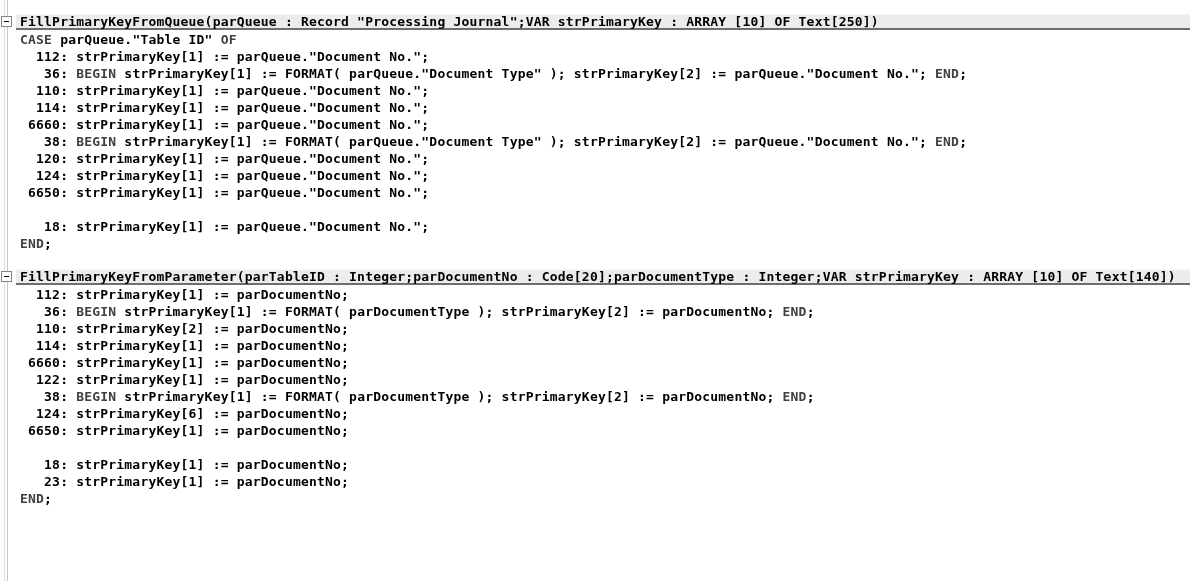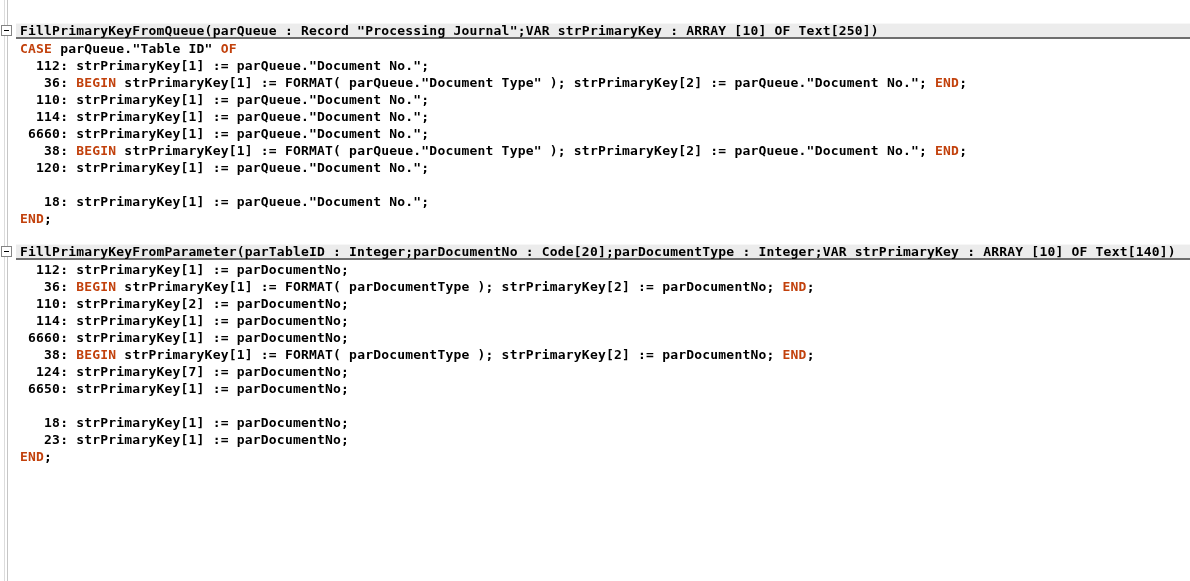--- a/index.html
+++ b/index.html
@@ -10,21 +10,21 @@
     overflow: hidden;
     font-family: "DejaVu Sans Mono", "Liberation Mono", monospace;
   }
   #editor {
     position: relative;
     width: 1190px; height: 581px;
     font-size: 13px;
     font-weight: bold;
     letter-spacing: 0.2px;
     color: #000;
-    padding-top: 23px;
+    padding-top: 14px;
   }
   .gutter-line { position: absolute; top: 0; bottom: 0; width: 1px; z-index: 0; }
   .gutter-line.l1 { left: 4px;  background: #dcdcdc; }
   .gutter-line.l2 { left: 7px;  background: #c6c6c6; }
 
   .fn-header {
     position: relative;
     height: 17px;
     line-height: 17px;
     white-space: pre;
@@ -62,51 +62,54 @@
     background: #000000;
   }
   .code-line {
     height: 17px;
     line-height: 17px;
     padding-left: 20px;
     white-space: pre;
     position: relative;
     z-index: 1;
   }
-  .k { color: #c2410c; }
+  .k { color: #404040; }
   .blank { height: 17px; }
 </style>
 </head>
 <body>
 
 <div id="editor">
   <div class="gutter-line l1"></div>
   <div class="gutter-line l2"></div>
   <div id="functions-container">
       <div class="fn-header"><div class="fn-band"></div><div class="collapse-box"><div class="minus"></div></div><span class="fn-sig">FillPrimaryKeyFromQueue(parQueue : Record "Processing Journal";VAR strPrimaryKey : ARRAY [10] OF Text[250])</span></div>
       <div class="code-line"><span class="k">CASE</span><span> parQueue."Table ID" </span><span class="k">OF</span></div>
       <div class="code-line"><span>  112: strPrimaryKey[1] := parQueue."Document No.";</span></div>
       <div class="code-line"><span>   36: </span><span class="k">BEGIN</span><span> strPrimaryKey[1] := FORMAT( parQueue."Document Type" ); strPrimaryKey[2] := parQueue."Document No."; </span><span class="k">END</span><span>;</span></div>
       <div class="code-line"><span>  110: strPrimaryKey[1] := parQueue."Document No.";</span></div>
       <div class="code-line"><span>  114: strPrimaryKey[1] := parQueue."Document No.";</span></div>
       <div class="code-line"><span> 6660: strPrimaryKey[1] := parQueue."Document No.";</span></div>
       <div class="code-line"><span>   38: </span><span class="k">BEGIN</span><span> strPrimaryKey[1] := FORMAT( parQueue."Document Type" ); strPrimaryKey[2] := parQueue."Document No."; </span><span class="k">END</span><span>;</span></div>
       <div class="code-line"><span>  120: strPrimaryKey[1] := parQueue."Document No.";</span></div>
+      <div class="code-line"><span>  124: strPrimaryKey[1] := parQueue."Document No.";</span></div>
+      <div class="code-line"><span> 6650: strPrimaryKey[1] := parQueue."Document No.";</span></div>
       <div class="blank"></div>
       <div class="code-line"><span>   18: strPrimaryKey[1] := parQueue."Document No.";</span></div>
       <div class="code-line"><span class="k">END</span><span>;</span></div>
       <div class="blank"></div>
       <div class="fn-header"><div class="fn-band"></div><div class="collapse-box"><div class="minus"></div></div><span class="fn-sig">FillPrimaryKeyFromParameter(parTableID : Integer;parDocumentNo : Code[20];parDocumentType : Integer;VAR strPrimaryKey : ARRAY [10] OF Text[140])</span></div>
       <div class="code-line"><span>  112: strPrimaryKey[1] := parDocumentNo;</span></div>
       <div class="code-line"><span>   36: </span><span class="k">BEGIN</span><span> strPrimaryKey[1] := FORMAT( parDocumentType ); strPrimaryKey[2] := parDocumentNo; </span><span class="k">END</span><span>;</span></div>
       <div class="code-line"><span>  110: strPrimaryKey[2] := parDocumentNo;</span></div>
       <div class="code-line"><span>  114: strPrimaryKey[1] := parDocumentNo;</span></div>
       <div class="code-line"><span> 6660: strPrimaryKey[1] := parDocumentNo;</span></div>
+      <div class="code-line"><span>  122: strPrimaryKey[1] := parDocumentNo;</span></div>
       <div class="code-line"><span>   38: </span><span class="k">BEGIN</span><span> strPrimaryKey[1] := FORMAT( parDocumentType ); strPrimaryKey[2] := parDocumentNo; </span><span class="k">END</span><span>;</span></div>
-      <div class="code-line"><span>  124: strPrimaryKey[7] := parDocumentNo;</span></div>
+      <div class="code-line"><span>  124: strPrimaryKey[6] := parDocumentNo;</span></div>
       <div class="code-line"><span> 6650: strPrimaryKey[1] := parDocumentNo;</span></div>
       <div class="blank"></div>
       <div class="code-line"><span>   18: strPrimaryKey[1] := parDocumentNo;</span></div>
       <div class="code-line"><span>   23: strPrimaryKey[1] := parDocumentNo;</span></div>
       <div class="code-line"><span class="k">END</span><span>;</span></div>
       <div class="blank"></div>
     </div>
 </div>
 
 </body></html>

